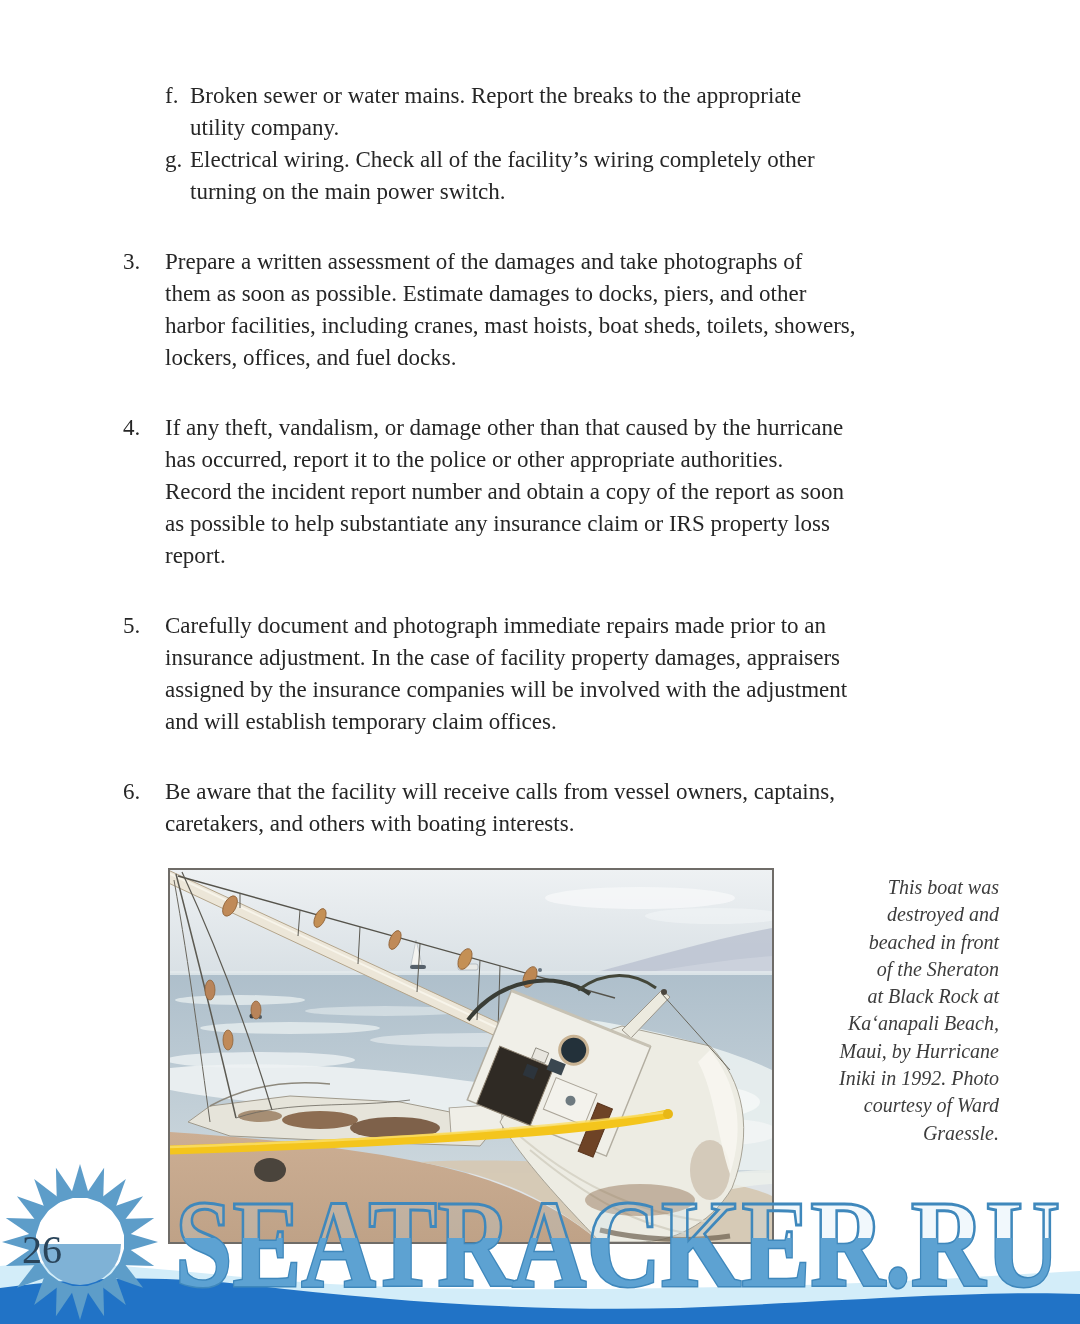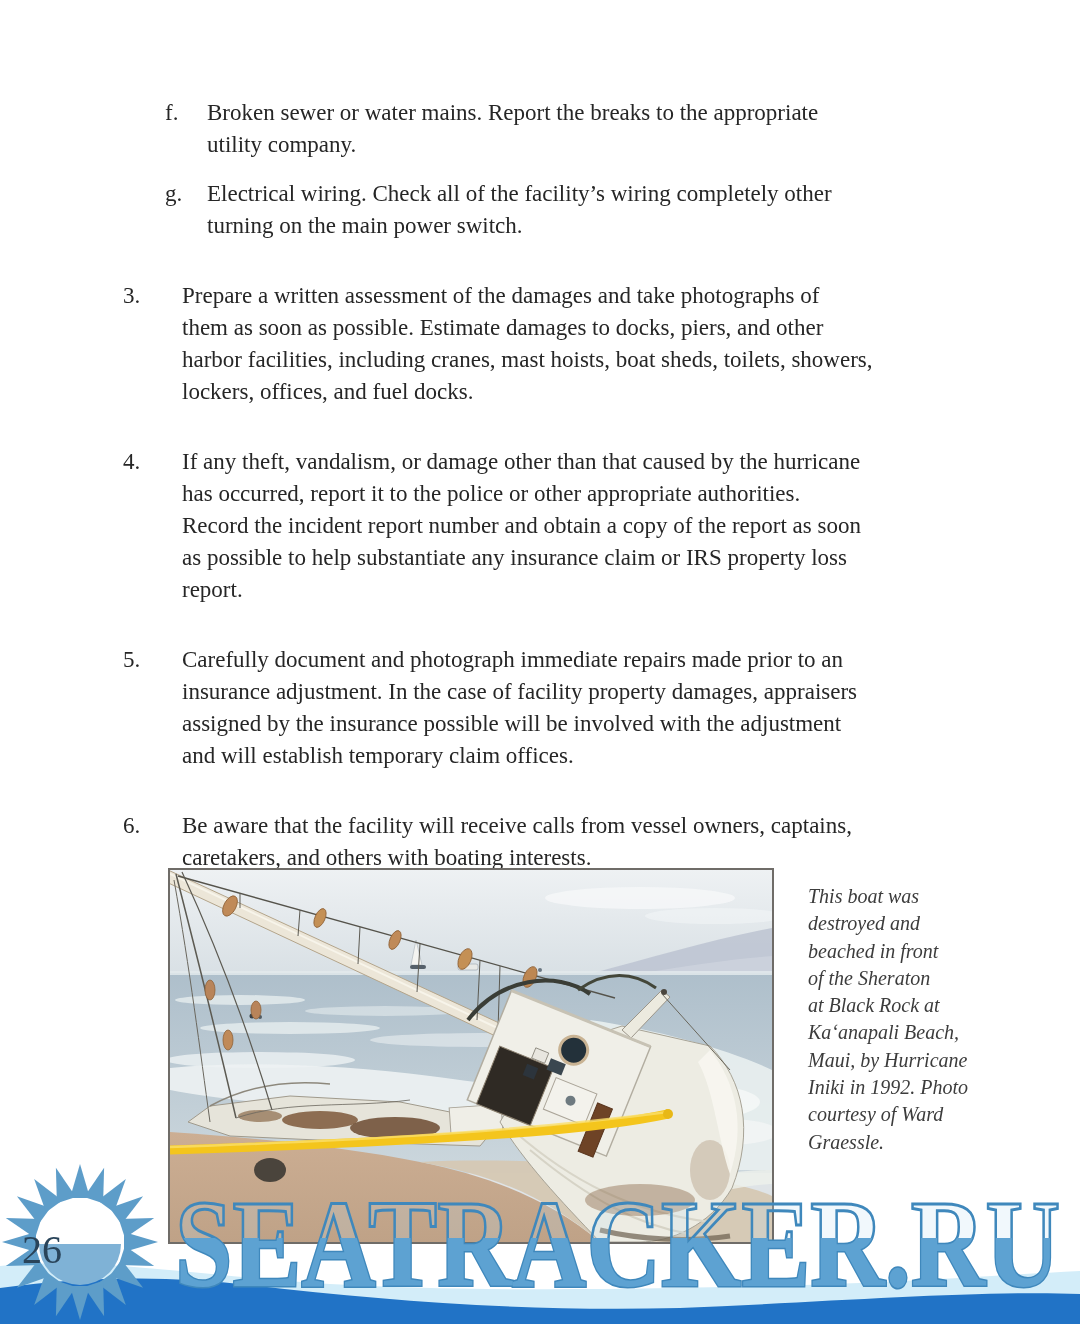--- a/index.html
+++ b/index.html
@@ -5,36 +5,36 @@
   html,body{margin:0;padding:0;background:#ffffff;}
   .page{
     position:relative;width:1080px;height:1324px;margin:0 auto;
     background:#ffffff;overflow:hidden;
     font-family:"Liberation Serif", serif;color:var(--text,#262626);
   }
   
   .text-block{position:absolute;top:80px;left:0;width:1080px;}
   .item{position:relative;font-size:23px;line-height:32px;margin-bottom:38px;}
   .item .marker{position:absolute;top:0;}
-  .item .txt{margin:17px;white-space:pre-line;}
+  .item .txt{margin:0;white-space:pre-line;}
   .item.num{margin-left:123px;padding-left:42px;width:830px;}
   .item.num .marker{left:0;width:42px;}
   .item.sub{margin-left:165px;padding-left:25px;width:790px;margin-bottom:0;}
   .item.sub .marker{left:0;width:25px;}
   .subgroup{margin-bottom:38px;}
   
   .photo-wrap{
     position:absolute;left:168px;top:868px;width:602px;height:372px;
     border:2px solid #6f6c68;box-sizing:content-box;background:#dfe4e7;
   }
   .photo-wrap svg{display:block;}
   .caption{
     position:absolute;left:799px;top:874px;width:200px;
     font-size:20px;line-height:27.3px;font-style:italic;
-    color:var(--caption,#3c3c3c);white-space:pre-line;margin:9px;
+    color:var(--caption,#3c3c3c);white-space:pre-line;margin:0;text-align:right;
   }
   
   .footer-art{position:absolute;left:0;top:0;width:1080px;height:1324px;pointer-events:none;}
   .wm-text{font-family:"Liberation Serif", serif;font-weight:bold;}
 </style>
 </head>
 <body>
 
 <div class="page">
 
@@ -65,21 +65,21 @@
       <p class="txt">If any theft, vandalism, or damage other than that caused by the hurricane
 has occurred, report it to the police or other appropriate authorities.
 Record the incident report number and obtain a copy of the report as soon
 as possible to help substantiate any insurance claim or IRS property loss
 report.</p>
     </div>
     <div class="item num">
       <span class="marker">5.</span>
       <p class="txt">Carefully document and photograph immediate repairs made prior to an
 insurance adjustment. In the case of facility property damages, appraisers
-assigned by the insurance possible will be involved with the adjustment
+assigned by the insurance companies will be involved with the adjustment
 and will establish temporary claim offices.</p>
     </div>
     <div class="item num">
       <span class="marker">6.</span>
       <p class="txt">Be aware that the facility will receive calls from vessel owners, captains,
 caretakers, and others with boating interests.</p>
     </div>
   </section>
 
   <div class="photo-wrap">

